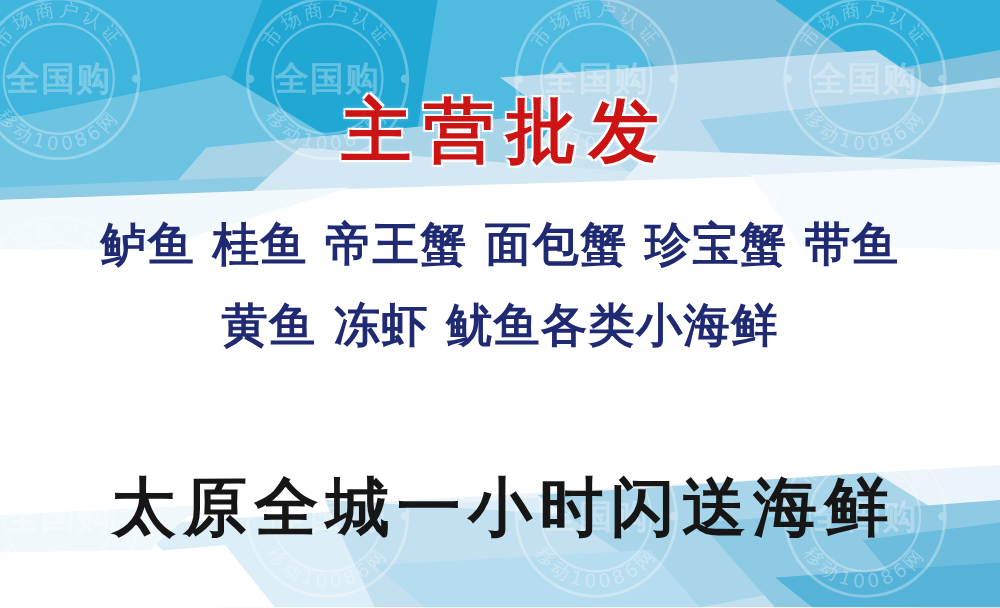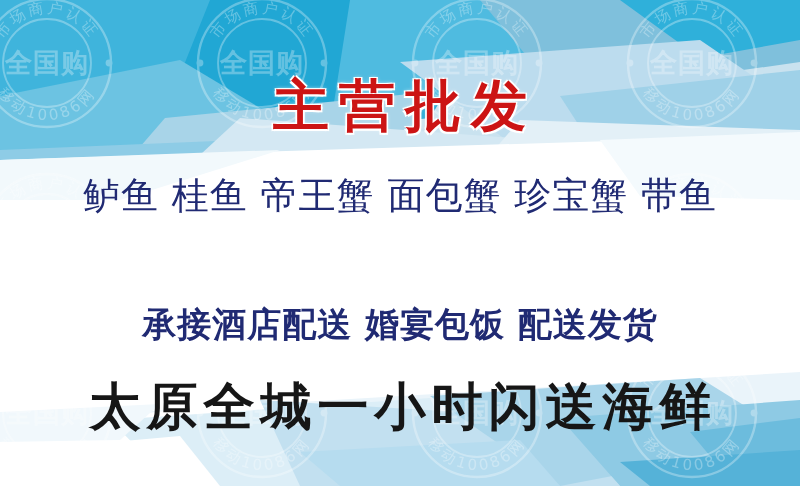--- a/index.html
+++ b/index.html
@@ -72,21 +72,21 @@
        1.5px  1.5px 0 #ffffff,
        0 0 4px rgba(255,255,255,0.9);
   }
 
   .prod-line {
     position: absolute;
     left: 0;
     width: 800px;
     text-align: center;
     color: #202a73;
-    font-weight: 400;
+    font-weight: 700;
     font-size: 37px;
     line-height: 1;
     letter-spacing: 1px;
     font-family: "DejaVu Sans", "Liberation Sans", sans-serif;
   }
   .prod-line-1 { top: 177px; }
   .prod-line-2 { top: 242px; letter-spacing: 1px; }
 
   .service-line {
     position: absolute;
@@ -223,20 +223,20 @@
         <use href="#seal"></use>
       </svg>
   </div>
 
   <div class="content">
 
     <div class="headline">主营批发</div>
 
     <div class="prod-line prod-line-1">鲈鱼  桂鱼  帝王蟹  面包蟹  珍宝蟹  带鱼</div>
 
-
-    <div class="service-line">承接酒店配送 婚宴包饭 配送发货</div>
+    <div class="prod-line prod-line-2">黄鱼  冻虾  鱿鱼各类小海鲜</div>
+
 
     <div class="slogan-line">太原全城一小时闪送海鲜</div>
 
   </div>
 
 </div>
 
 </body></html>

